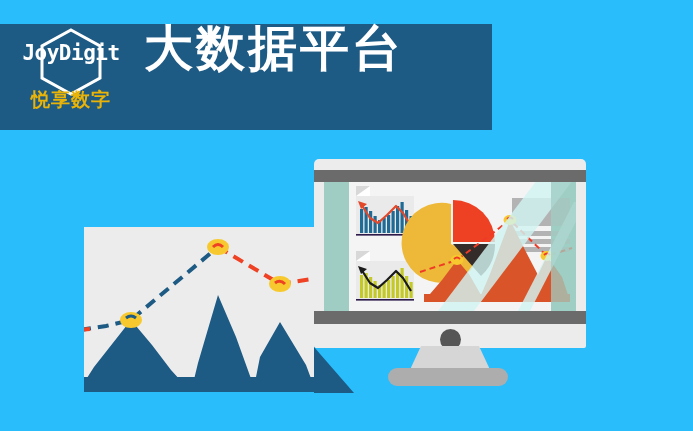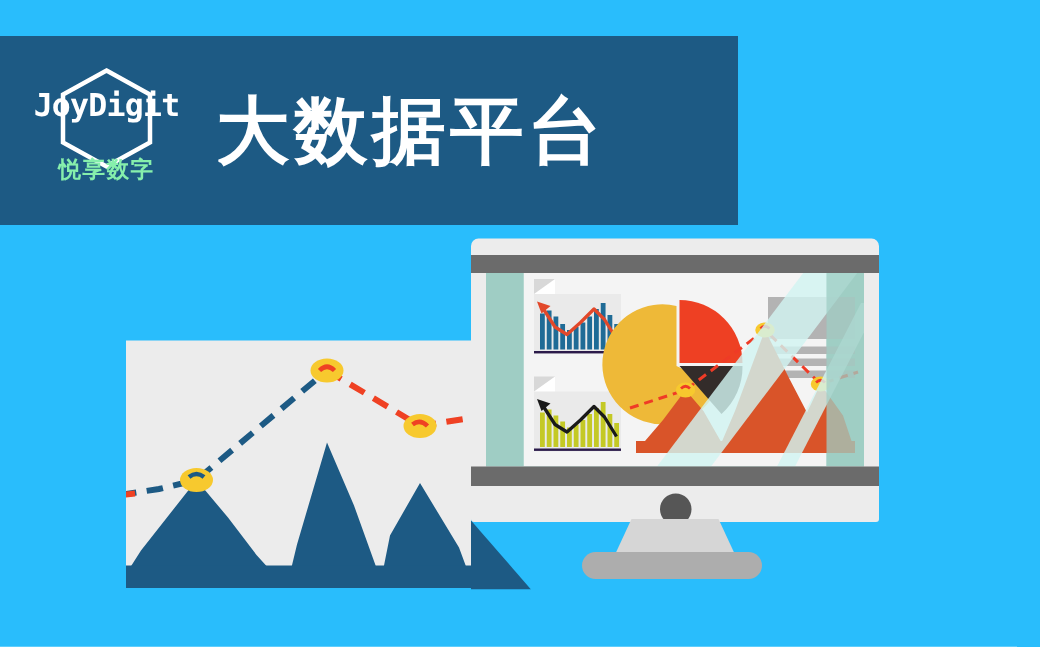--- a/index.html
+++ b/index.html
@@ -19,24 +19,23 @@
     background: #29bdfc;
     overflow: hidden;
   }
 
   
   #header-banner {
     position: absolute;
     left: 0;
     top: 24px;
     width: 492px;
-    height: 126px;
+    height: 106px;
     background: #1d5a84;
     display: flex;
-    align-items: center;
   }
   #brand-logo {
     position: relative;
     width: 118px;
     height: 92px;
     margin-left: 12px;
     flex: 0 0 auto;
   }
   #brand-logo svg { display: block; }
   #logo-wordmark {
@@ -51,22 +50,22 @@
     letter-spacing: -0.5px;
     font-family: "DejaVu Sans Mono", monospace;
     white-space: nowrap;
   }
   #logo-subtitle {
     position: absolute;
     left: 0;
     top: 63px;
     width: 118px;
     text-align: center;
-    color: #86efac;
-    font-size: 15px;
+    color: #eab308;
+    font-size: 19px;
     font-weight: bold;
     letter-spacing: 1px;
     font-family: "DejaVu Sans", sans-serif;
     white-space: nowrap;
   }
   #banner-title {
     color: #ffffff;
     font-size: 49px;
     font-weight: bold;
     letter-spacing: 3px;

